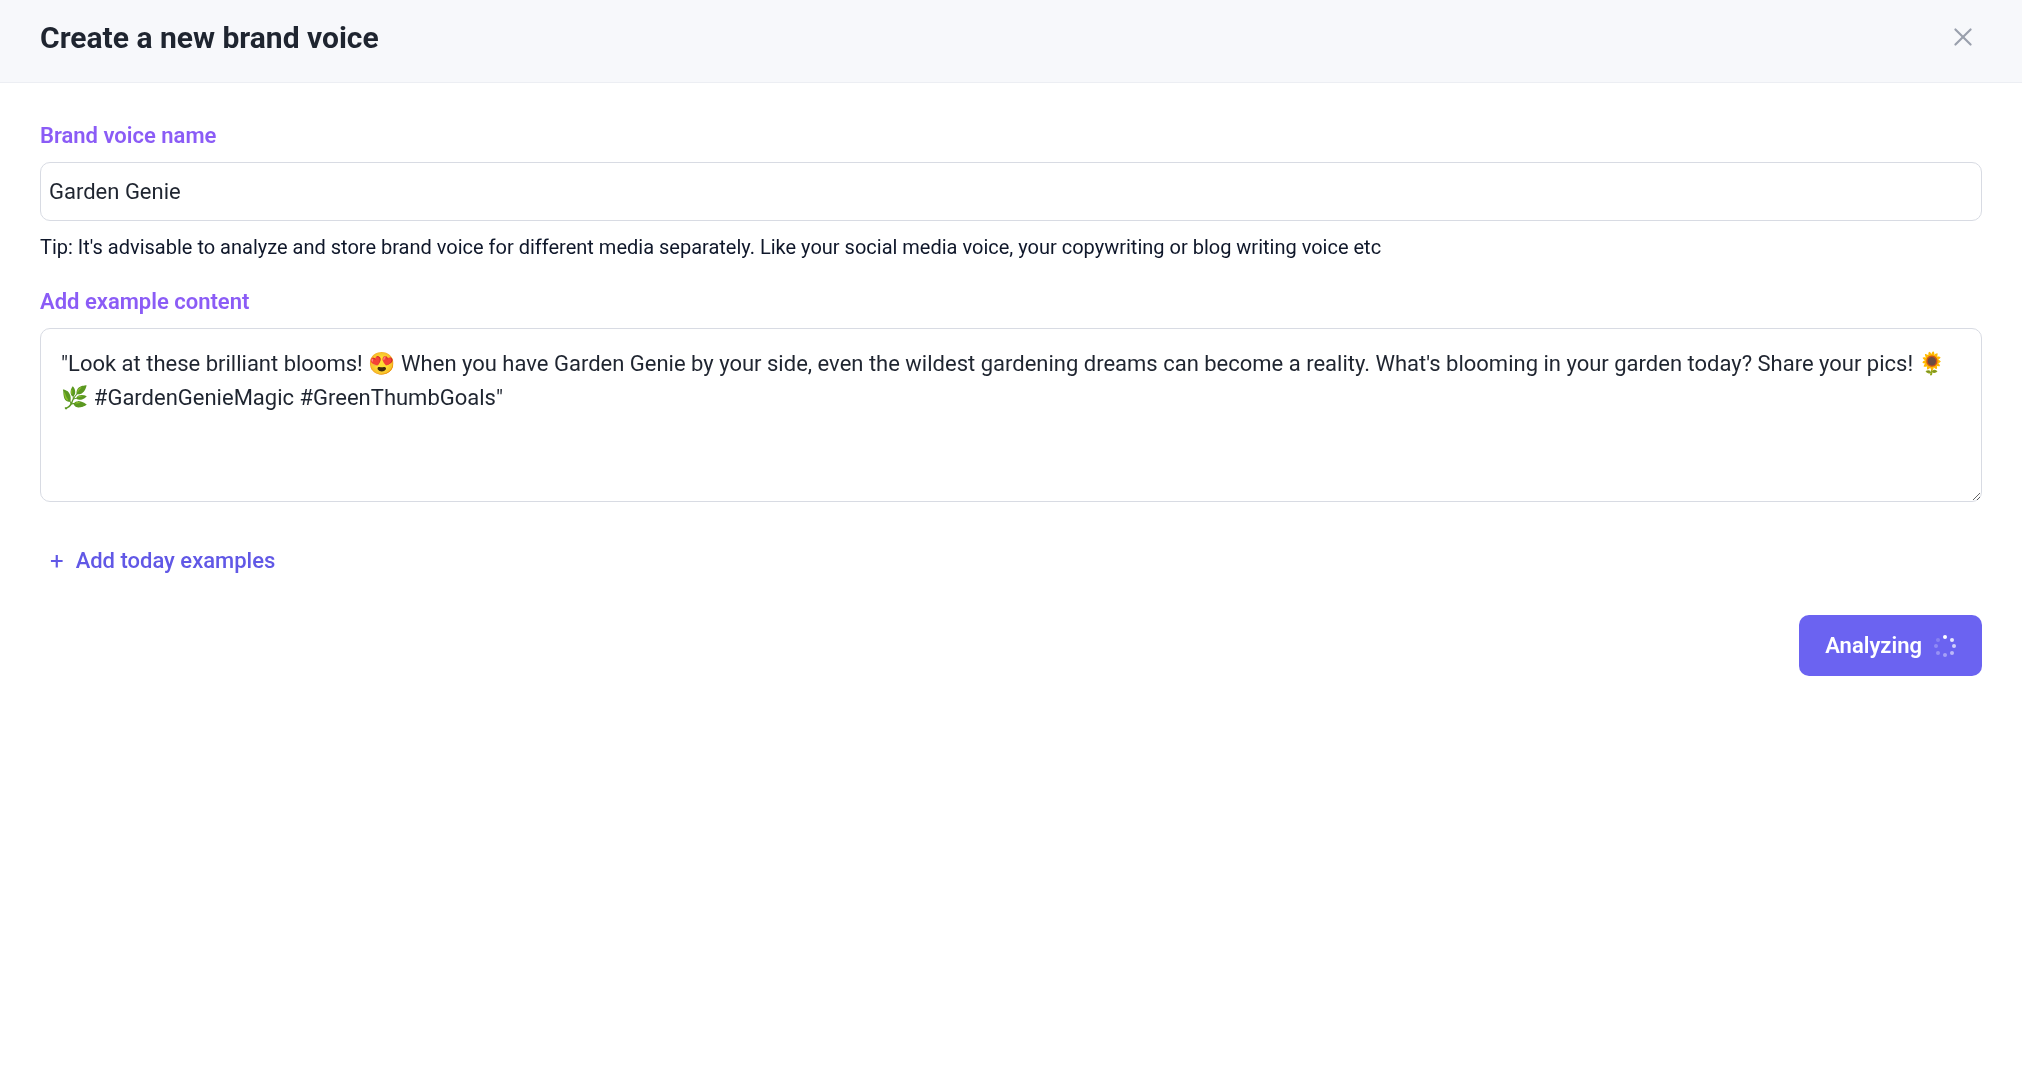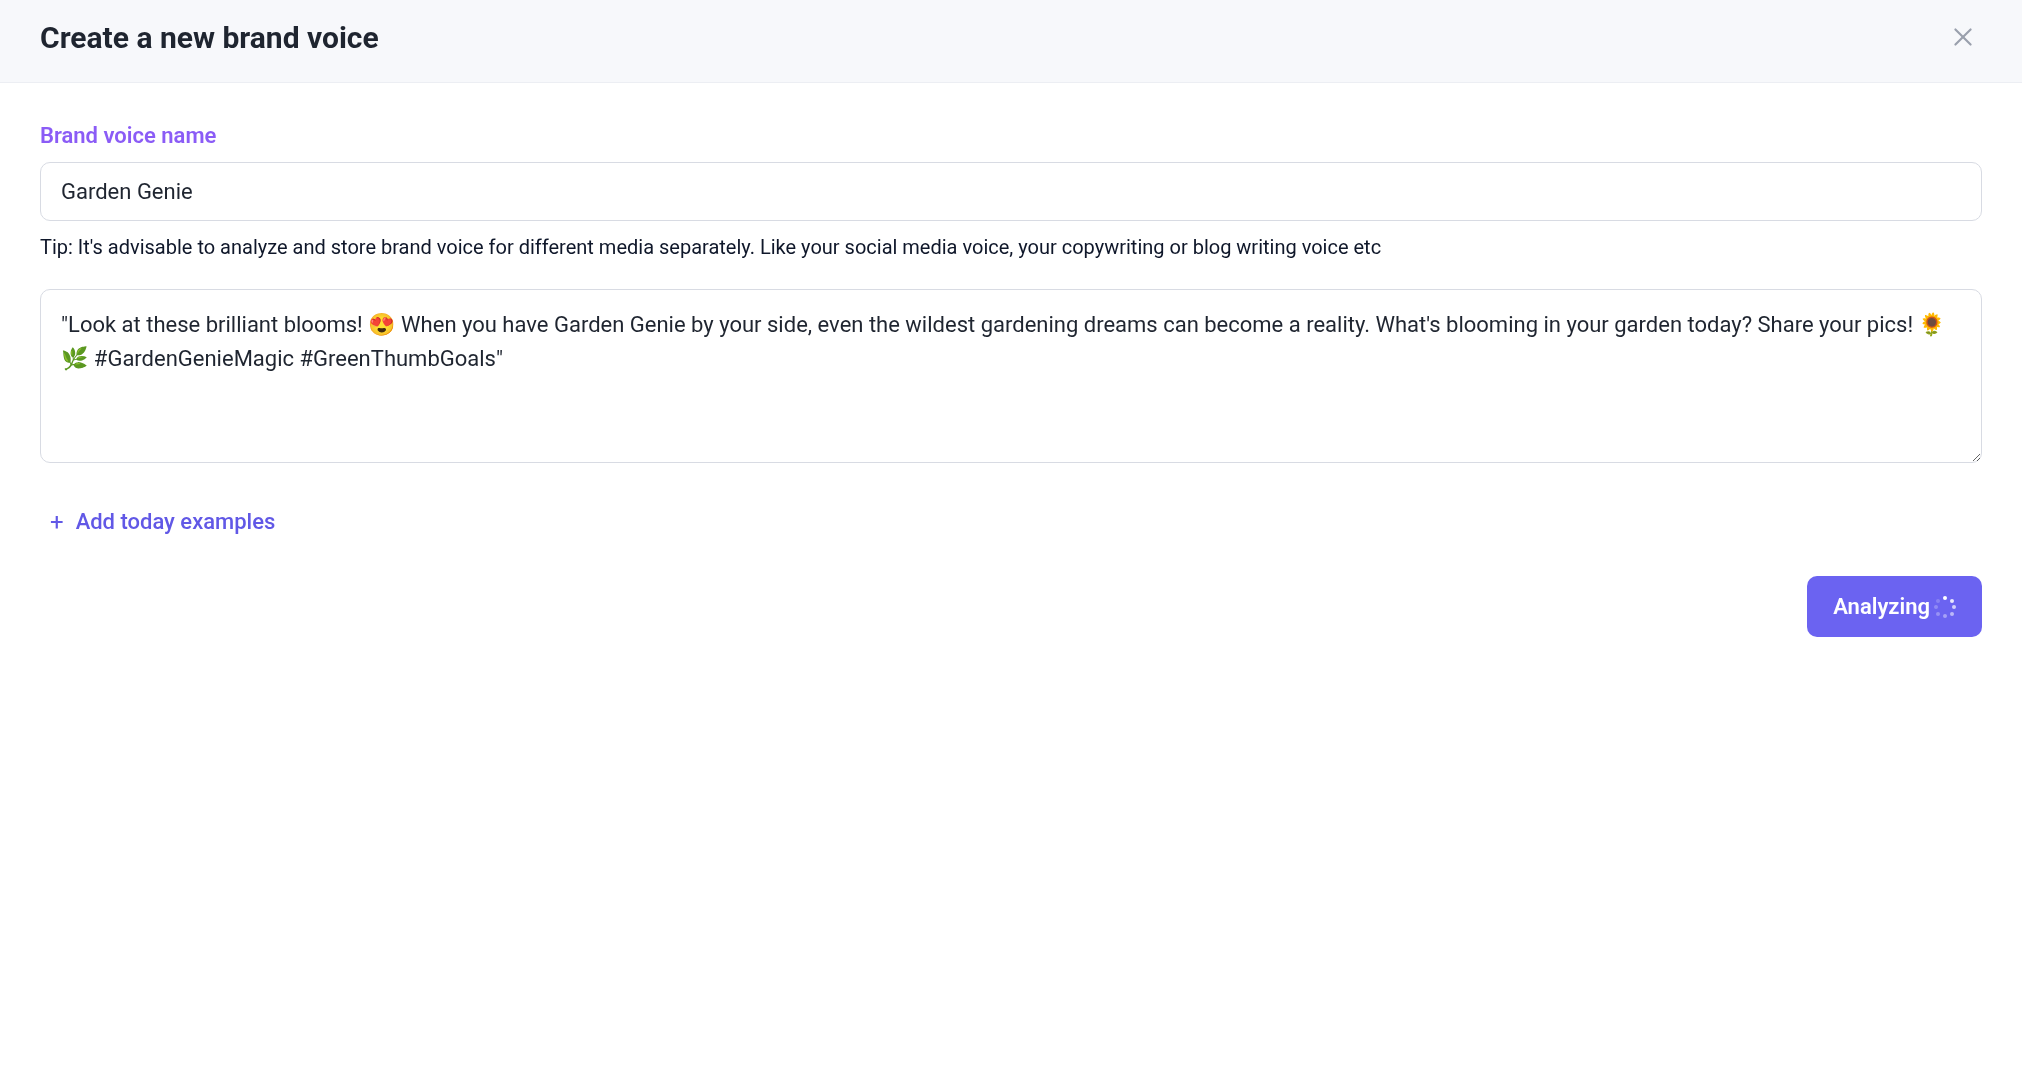--- a/index.html
+++ b/index.html
@@ -41,21 +41,21 @@
     font-size: 22px;
     font-weight: 600;
     color: #8b5cf6;
     display: block;
     margin-bottom: 14px;
   }
   .text-input {
     width: 100%;
     border: 1px solid #d8dbe3;
     border-radius: 10px;
-    padding: 16px 20px;
+    padding: 16px 8px;
     font-size: 22px;
     color: #1f2530;
     background: #ffffff;
     outline: none;
     font-family: inherit;
   }
   .tip {
     font-size: 20px;
     color: #0f172a;
     margin-top: 12px;
@@ -102,21 +102,21 @@
     background: #6b63f1;
     color: #ffffff;
     border: none;
     border-radius: 10px;
     padding: 18px 26px;
     font-size: 22px;
     font-weight: 600;
     cursor: pointer;
     display: inline-flex;
     align-items: center;
-    gap: 4px;
+    gap: 12px;
     font-family: inherit;
   }
   .spinner {
     width: 22px;
     height: 22px;
     position: relative;
   }
   .spinner span {
     position: absolute;
     width: 4px;
@@ -150,20 +150,21 @@
 
 <div class="content">
 
   <div class="field">
     <label class="field-label">Brand voice name</label>
     <input type="text" class="text-input" value="Garden Genie" style="">
     <p class="tip">Tip: It's advisable to analyze and store brand voice for different media separately. Like your social media voice, your copywriting or blog writing voice etc</p>
   </div>
 
   <div class="field">
+    <label class="field-label">Add example content</label>
     <textarea class="textarea" rows="4" style="">"Look at these brilliant blooms! 😍 When you have Garden Genie by your side, even the wildest gardening dreams can become a reality. What's blooming in your garden today? Share your pics! 🌻🌿 #GardenGenieMagic #GreenThumbGoals"</textarea>
   </div>
 
   <button class="add-more">
     <span class="plus">+</span>
     <span>Add today examples</span>
   </button>
 
 </div>
 

